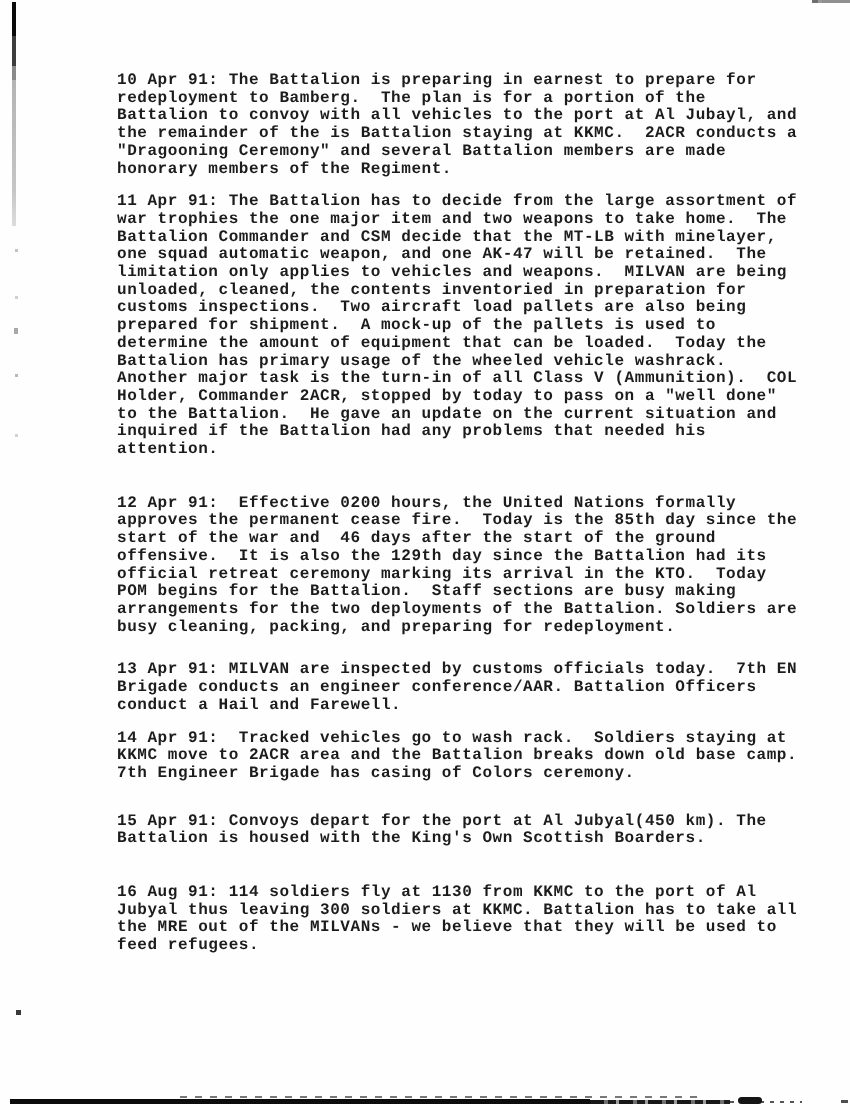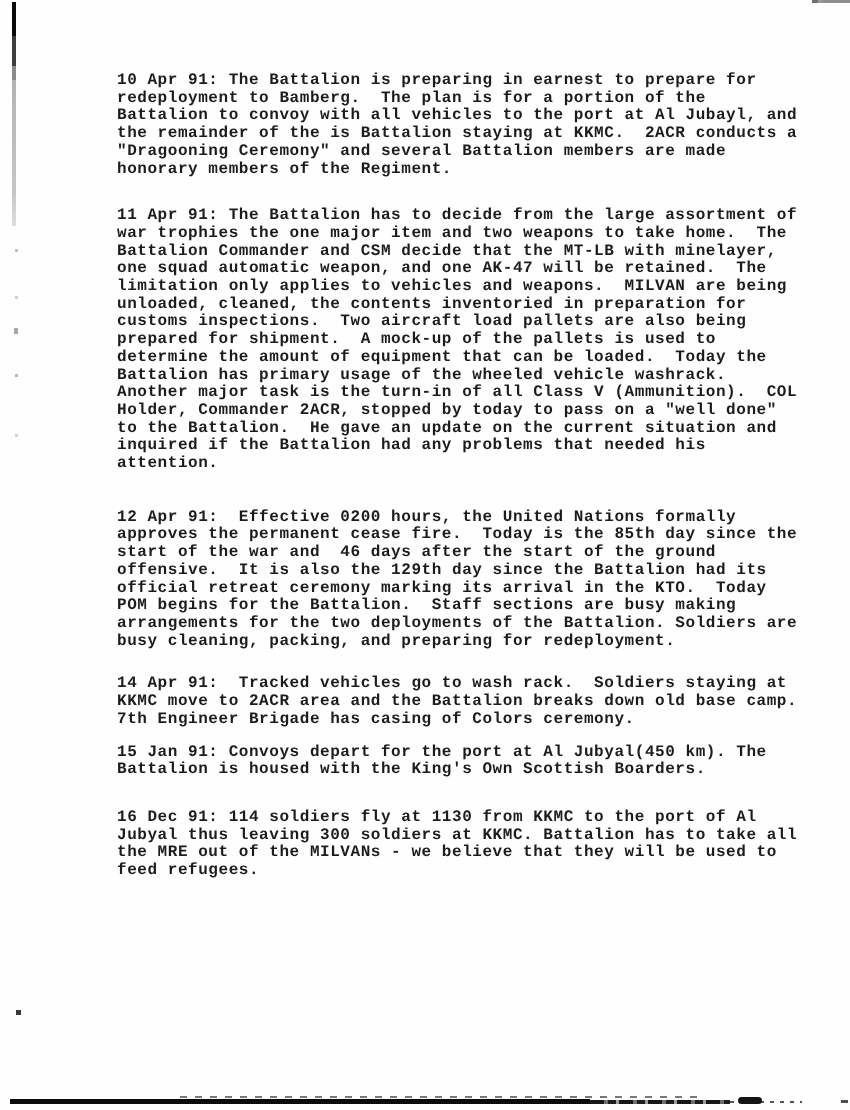--- a/index.html
+++ b/index.html
@@ -24,21 +24,21 @@
   .entry {
     margin: 0;
     white-space: pre;
     font-size: 16px;
     font-weight: bold;
     line-height: 17.7px;
     letter-spacing: 0.55px;
     color: #1c1c1c;
     text-rendering: geometricPrecision;
   }
-  .content .entry:nth-child(2) { margin-top: 29px; }
+  .content .entry:nth-child(2) { margin-top: 15px; }
   .content .entry:nth-child(3) { margin-top: 36px; }
   .content .entry:nth-child(4) { margin-top: 25px; }
   .content .entry:nth-child(5) { margin-top: 15px; }
   .content .entry:nth-child(6) { margin-top: 30px; }
   .content .entry:nth-child(7) { margin-top: 36px; }
 
   
   .artifact { position: absolute; pointer-events: none; }
   .left-edge-line {
     left: 12px; top: 2px;
@@ -135,26 +135,29 @@
 inquired if the Battalion had any problems that needed his
 attention.</p>
     <p class="entry">12 Apr 91:  Effective 0200 hours, the United Nations formally
 approves the permanent cease fire.  Today is the 85th day since the
 start of the war and  46 days after the start of the ground
 offensive.  It is also the 129th day since the Battalion had its
 official retreat ceremony marking its arrival in the KTO.  Today
 POM begins for the Battalion.  Staff sections are busy making
 arrangements for the two deployments of the Battalion. Soldiers are
 busy cleaning, packing, and preparing for redeployment.</p>
+    <p class="entry">13 Apr 91: MILVAN are inspected by customs officials today.  7th EN
+Brigade conducts an engineer conference/AAR. Battalion Officers
+conduct a Hail and Farewell.</p>
     <p class="entry">14 Apr 91:  Tracked vehicles go to wash rack.  Soldiers staying at
 KKMC move to 2ACR area and the Battalion breaks down old base camp.
 7th Engineer Brigade has casing of Colors ceremony.</p>
-    <p class="entry">15 Jan 91: Convoys depart for the port at Al Jubyal(450 km). The
+    <p class="entry">15 Apr 91: Convoys depart for the port at Al Jubyal(450 km). The
 Battalion is housed with the King's Own Scottish Boarders.</p>
-    <p class="entry">16 Dec 91: 114 soldiers fly at 1130 from KKMC to the port of Al
+    <p class="entry">16 Aug 91: 114 soldiers fly at 1130 from KKMC to the port of Al
 Jubyal thus leaving 300 soldiers at KKMC. Battalion has to take all
 the MRE out of the MILVANs - we believe that they will be used to
 feed refugees.</p>
   </main>
 
   <div class="artifact bottom-bar-texture"></div>
   <div class="artifact bottom-bar-main"></div>
   <div class="artifact bottom-bar-broken"></div>
   <div class="artifact bottom-bar-dots"></div>
   <div class="artifact bottom-bar-blob"></div>

